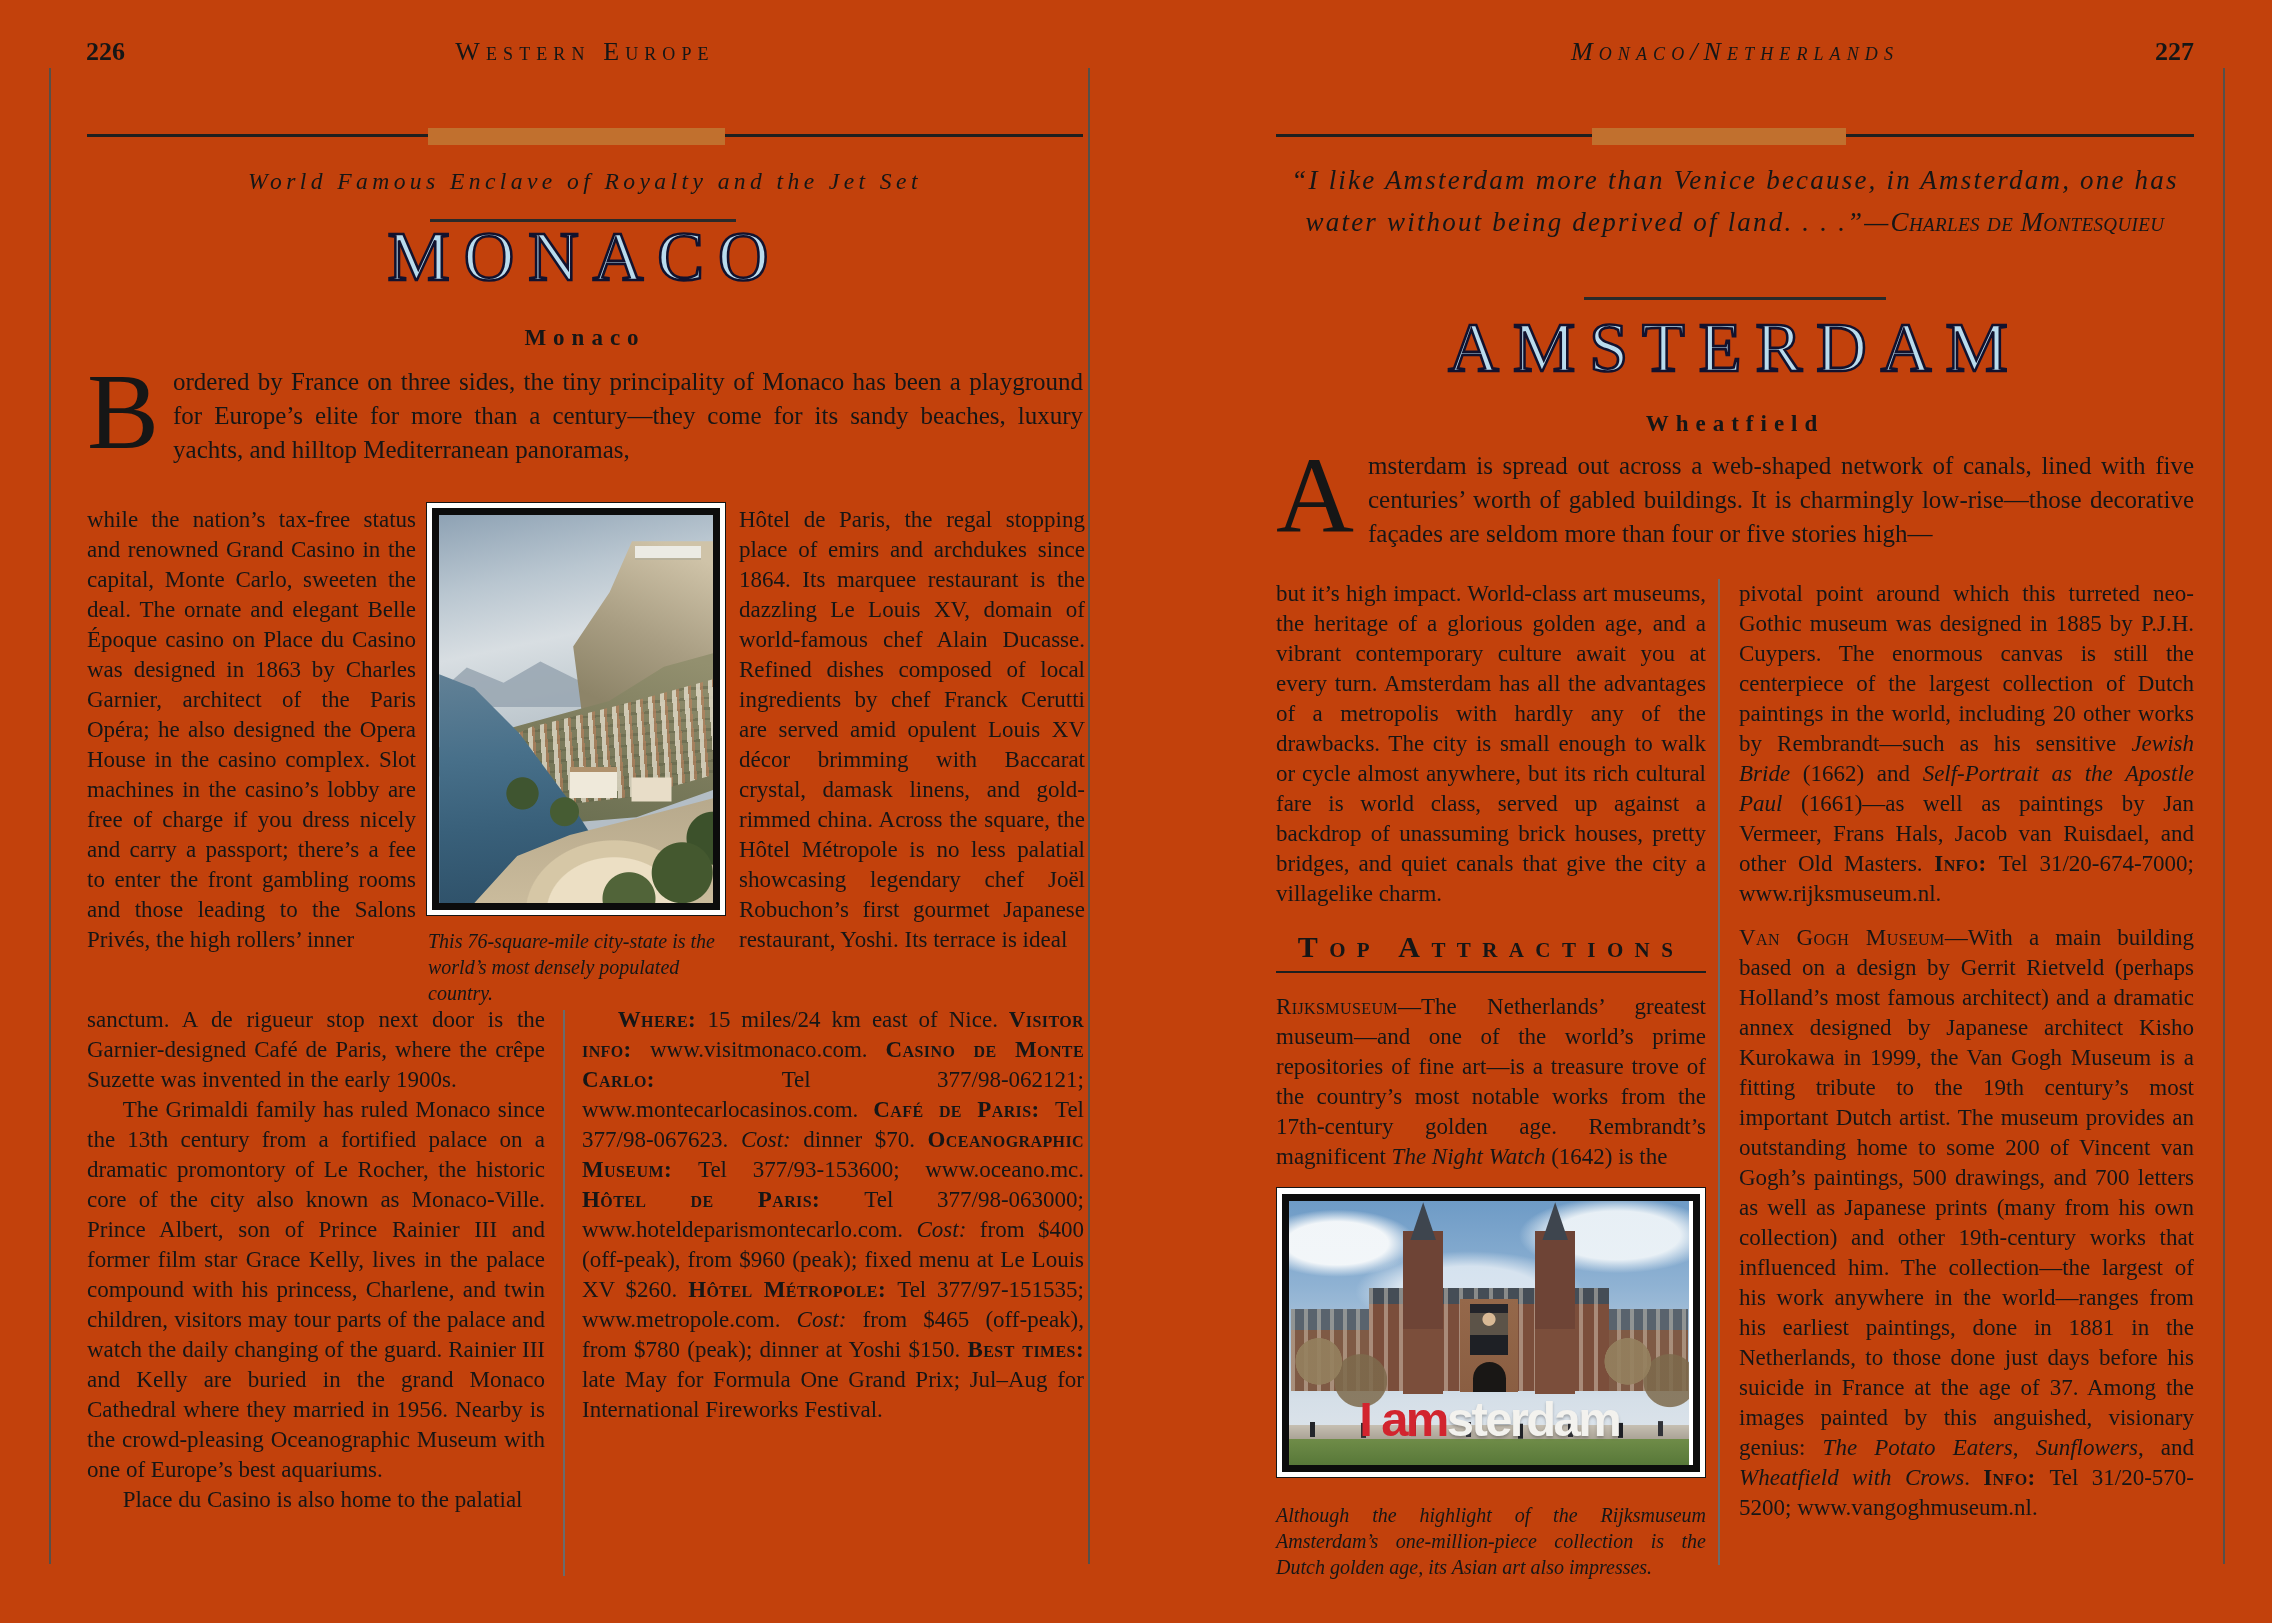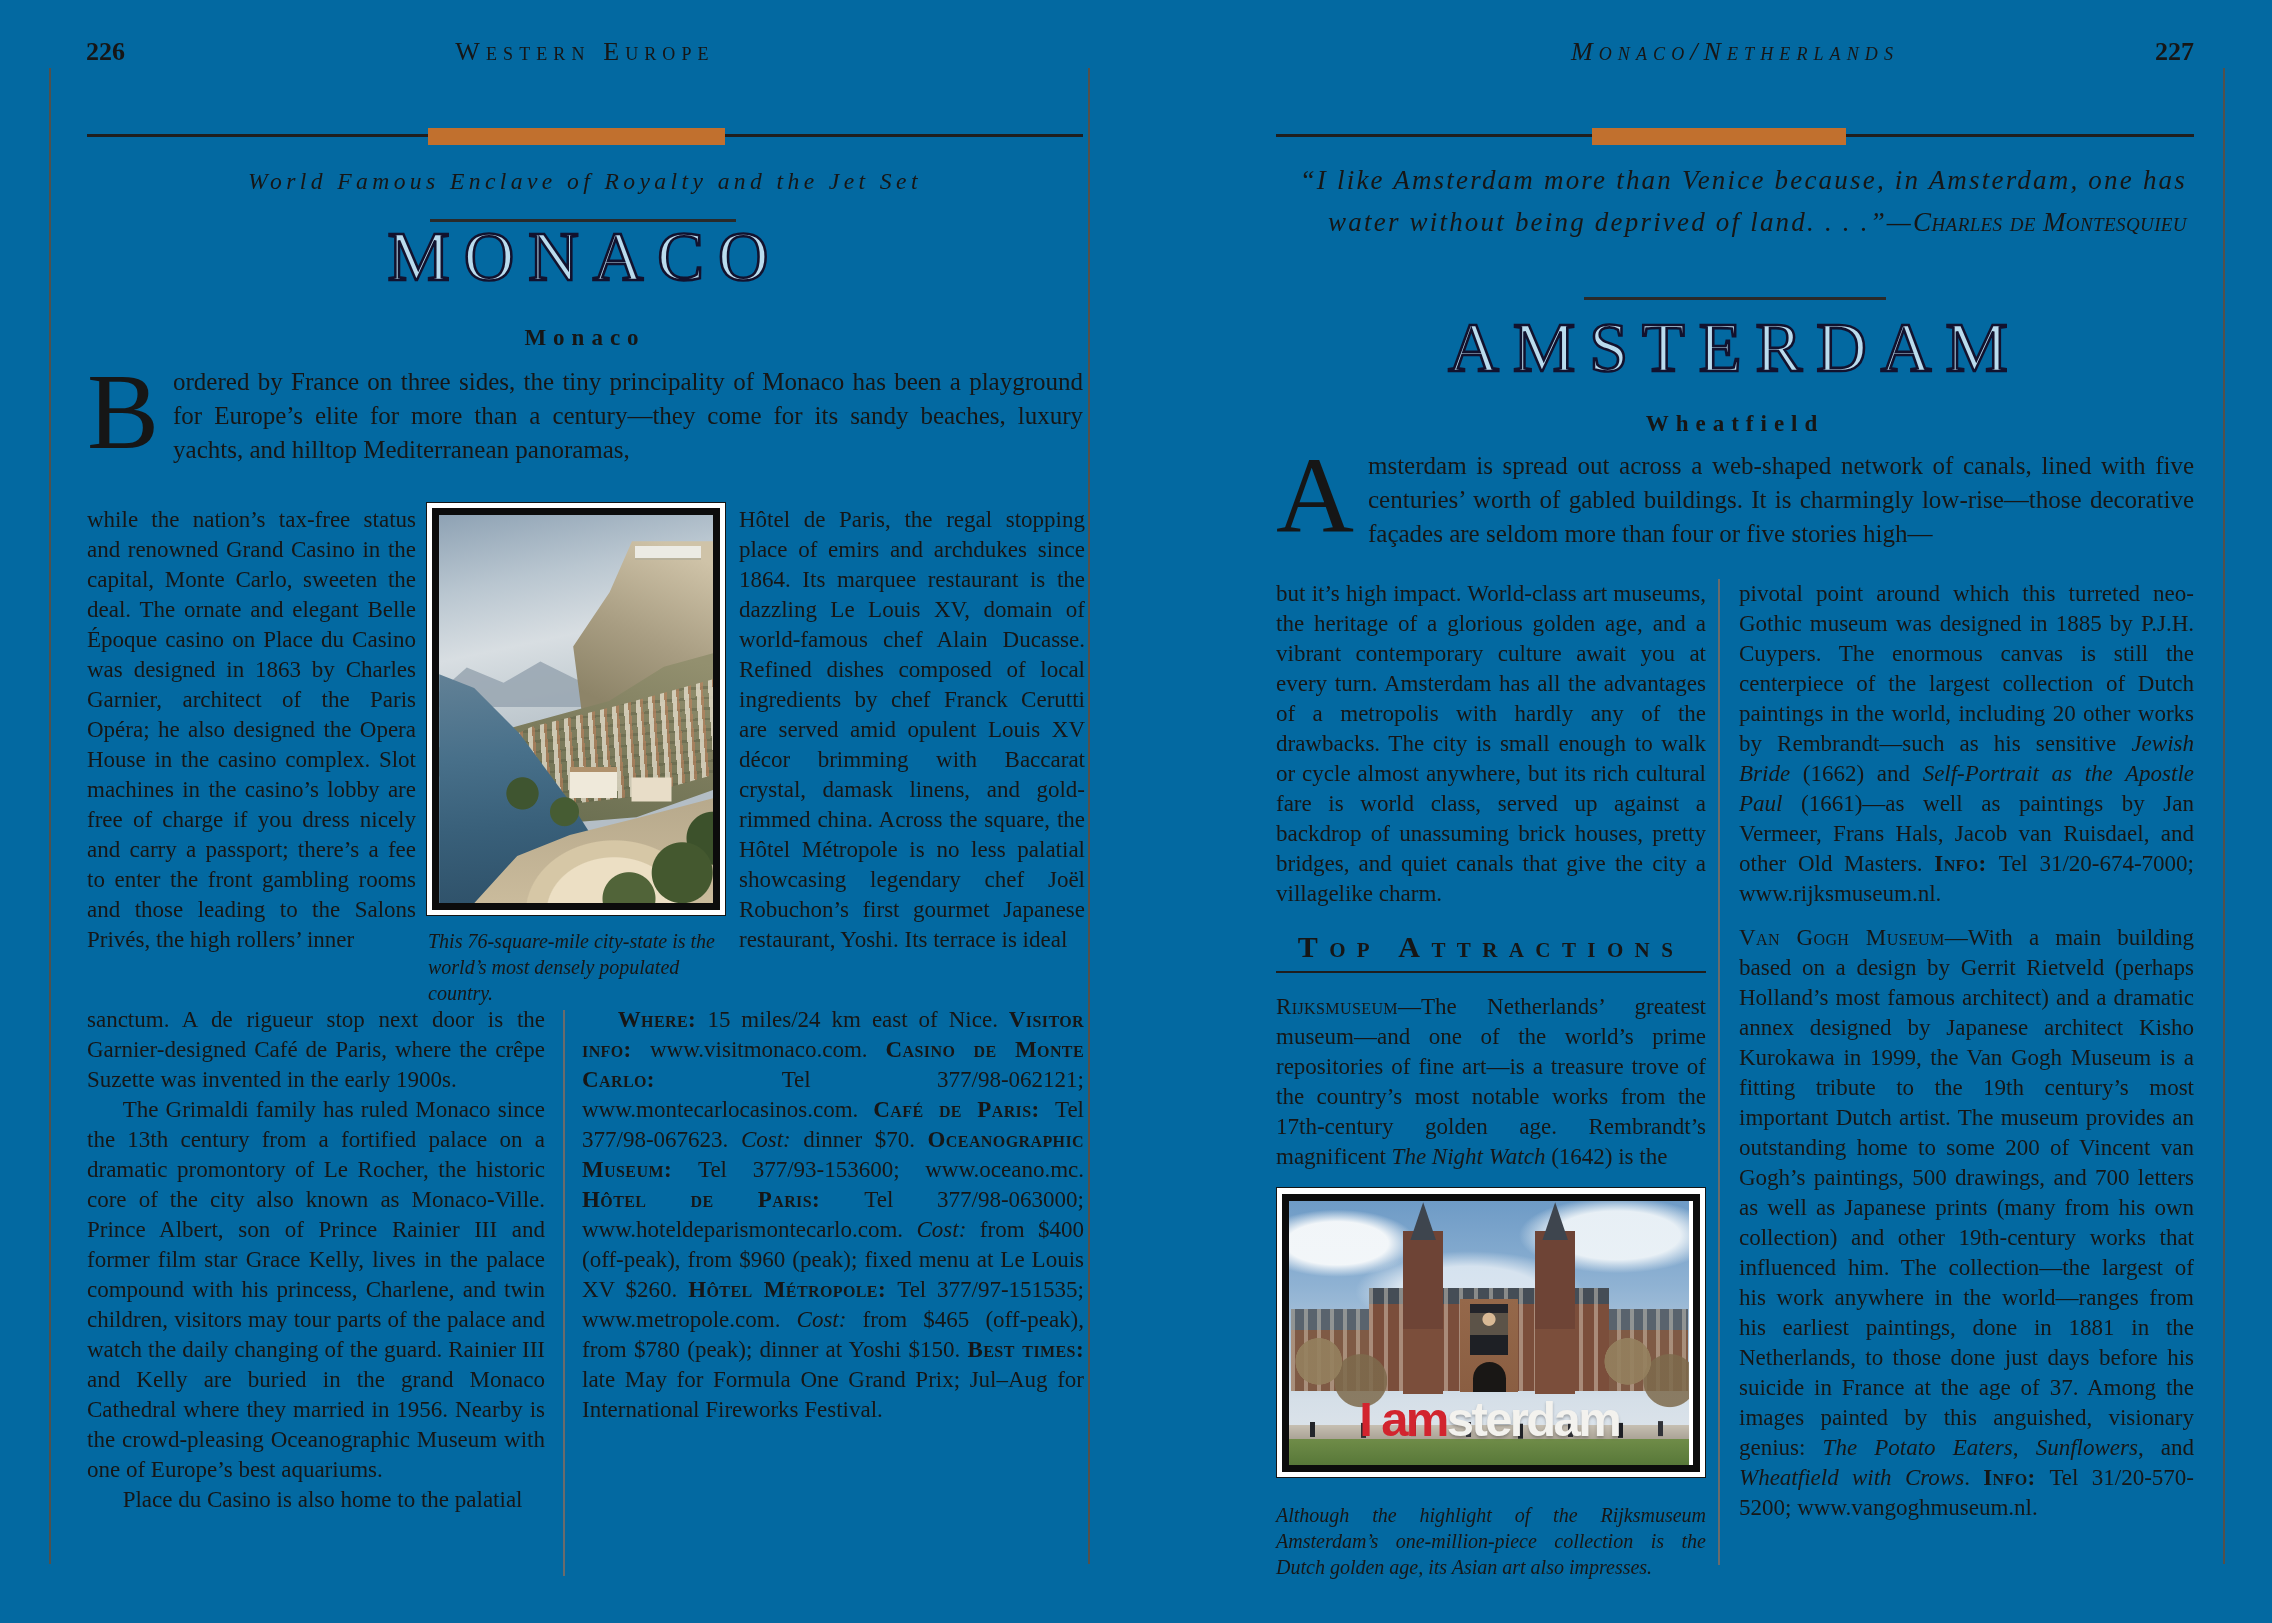--- a/index.html
+++ b/index.html
@@ -1,16 +1,16 @@
 <!DOCTYPE html>
 <html lang="en" style="font-size:14px"><head>
 <meta charset="utf-8">
 <style>
   html,body{margin:0;padding:0;background:#e8e6e0;}
-  .spread{position:relative;width:2273px;height:1623px;background:#0369a1;
+  .spread{position:relative;width:2273px;height:1623px;background:#c2410c;
     font-family:"Liberation Serif",serif;color:#161616;overflow:hidden;}
   .edge{position:absolute;top:68px;width:1.7px;height:1496px;background:#55504a;}
   .edge.l{left:49px}.edge.c{left:1088px}.edge.r{left:2223px}
 
   .abs{position:absolute;}
   .pnum{font-weight:700;font-size:26px;}
   .runhead{font-size:26px;letter-spacing:6.1px;font-variant:small-caps;text-align:center;}
   .runhead.it{font-style:italic;}
   .rule{height:2.6px;background:#1f1f1f;}
   .orangebar{height:16.6px;}
@@ -168,21 +168,21 @@
       <p class="ind"><span class="lbl">Where: </span><span>15 miles/24 km east of Nice. </span><span class="lbl">Visitor info: </span><span>www.visitmonaco.com. </span><span class="lbl">Casino de Monte Carlo: </span><span>Tel 377/98-062121; www.montecarlocasinos.com. </span><span class="lbl">Café de Paris: </span><span>Tel 377/98-067623. </span><span class="i">Cost: </span><span>dinner $70. </span><span class="lbl">Oceanographic Museum: </span><span>Tel 377/93-153600; www.oceano.mc. </span><span class="lbl">Hôtel de Paris: </span><span>Tel 377/98-063000; www.hoteldeparismontecarlo.com. </span><span class="i">Cost: </span><span>from $400 (off-peak), from $960 (peak); fixed menu at Le Louis XV $260. </span><span class="lbl">Hôtel Métropole: </span><span>Tel 377/97-151535; www.metropole.com. </span><span class="i">Cost: </span><span>from $465 (off-peak), from $780 (peak); dinner at Yoshi $150. </span><span class="lbl">Best times: </span><span>late May for Formula One Grand Prix; Jul–Aug for International Fireworks Festival.</span></p>
     </div>
   </section>
 
   <section>
     <div class="abs runhead it" style="left:1276px;width:918px;top:37px;">Monaco/Netherlands</div>
     <div class="abs pnum" style="left:2115px;width:79px;top:37px;text-align:right;">227</div>
     <div class="abs rule" style="left:1276px;top:134px;width:918px;"></div>
     <div class="abs orangebar" style="left: 1592px; top: 128px; width: 254px; background: rgb(193, 112, 46);"></div>
 
-    <div class="abs quote" style="left:1283px;width:904px;top:159px;text-align:right;"><span>“I like Amsterdam more than Venice because, in Amsterdam, one has water without being deprived of land. . . .”—</span><span class="sc">Charles de Montesquieu</span></div>
+    <div class="abs quote" style="left:1283px;width:904px;top:159px;"><span>“I like Amsterdam more than Venice because, in Amsterdam, one has water without being deprived of land. . . .”—</span><span class="sc">Charles de Montesquieu</span></div>
     <div class="abs shortrule" style="left:1584px;top:297px;width:302px;"></div>
 
     <h1 class="abs big-title" style="left:1276px;width:918px;top:308px;margin:0;">AMSTERDAM</h1>
     <div class="abs kicker" style="left:1276px;width:918px;top:411px;">Wheatfield</div>
 
     <p class="abs intro" style="left:1276px;width:918px;top:449px;margin:0;"><span class="dropcap">A</span><span>msterdam is spread out across a web-shaped network of canals, lined with five centuries’ worth of gabled buildings. It is charmingly low-rise—those decorative façades are seldom more than four or five stories high—</span></p>
 
     <div class="abs body" style="left:1276px;top:579px;width:430px;">
       <p>but it’s high impact. World-class art museums, the heritage of a glorious golden age, and a vibrant contemporary culture await you at every turn. Amsterdam has all the advantages of a metropolis with hardly any of the drawbacks. The city is small enough to walk or cycle almost anywhere, but its rich cultural fare is world class, served up against a backdrop of unassuming brick houses, pretty bridges, and quiet canals that give the city a villagelike charm.</p>
       <h2 class="attr-head">Top Attractions</h2>

